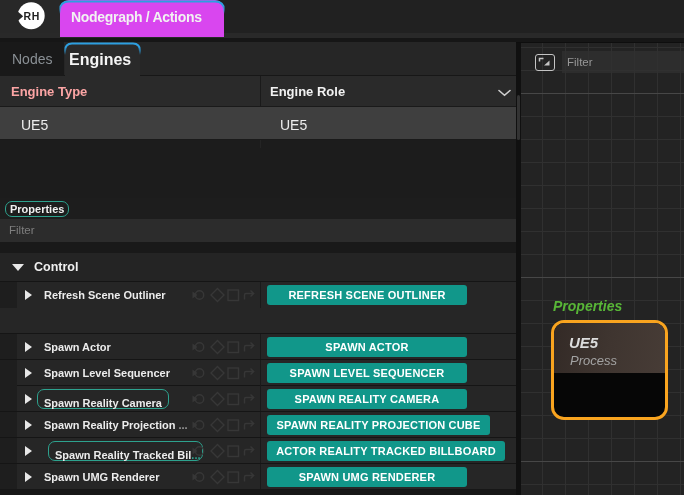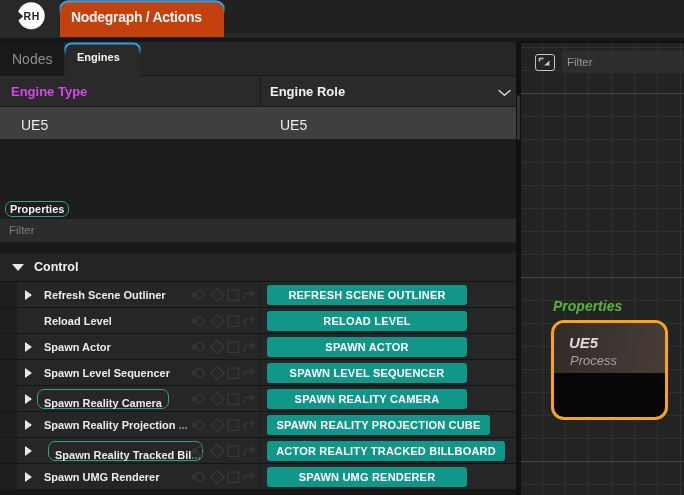--- a/index.html
+++ b/index.html
@@ -3,36 +3,36 @@
 <meta charset="utf-8">
 <style>
   * { margin:0; padding:0; box-sizing:border-box; }
   html,body { width:684px; height:495px; overflow:hidden; background:#0e0e0e;
     font-family:"Liberation Sans", sans-serif; }
   .abs { position:absolute; }
   #stage { position:relative; width:684px; height:495px; background:#0e0e0e; }
 
   
   #logoTile { left:0; top:0; width:60px; height:34px; background:#282828;padding-left:16px; }
-  #mainTab { left:60px; top:0; width:164px; height:37px; background:#c2410c;
+  #mainTab { left:60px; top:0; width:164px; height:37px; background:#d946ef;
     border-radius:9px 9px 0 0;text-align:right; }
   #mainTab span { position:absolute; left:11px; top:9px; font-size:14px; font-weight:700;
     letter-spacing:-0.3px; color:#f2f2f2; }
 
   
   #tabrow { left:0; top:42px; width:516px; height:34px; background:#262626; border-bottom:1px solid #171717;}
   #nodesTab { left:0; top:42px; width:64px; height:34px; background:#191919; }
   #nodesTab span { position:absolute; left:12px; top:9px; font-size:14px; color:#8a9095; }
   #enginesTab { left:65px; top:42px; width:75px; height:34px; background:#2a2a2a;
     border-radius:7px 7px 0 0; }
-  #enginesTab span { position:absolute; left:12px; top:9px; font-size:11px; font-weight:700; color:#f5f5f5; }
+  #enginesTab span { position:absolute; left:4px; top:9px; font-size:16px; font-weight:700; color:#f5f5f5; }
 
   
   #thead { left:0; top:76px; width:516px; height:31px; background:#2a2a2a; border-bottom:1px solid #1a1a1a;}
-  #thead .c1 { position:absolute; left:11px; top:8px; font-size:13px; font-weight:600; color:#d946ef; }
+  #thead .c1 { position:absolute; left:11px; top:8px; font-size:13px; font-weight:600; color:#fca5a5; }
   #thead .c2 { position:absolute; left:270px; top:8px; font-size:13px; font-weight:600; color:#f2f2f2;text-align:center; }
   #trow { left:0; top:107px; width:516px; height:33px; background:#3f3f3f; border-bottom:1px solid #1a1a1a; }
   #trow .c1 { position:absolute; left:21px; top:10px; font-size:14px; color:#ececec; }
   #trow .c2 { position:absolute; left:280px; top:10px; font-size:14px; color:#ececec; }
   .tdiv { width:1px; background:#1a1a1a; }
   #tempty { left:0; top:140px; width:516px; height:58px; background:#1c1c1c; }
 
   
   #proprow { left:0; top:198px; width:516px; height:21px; background:#1d1d1d; }
   #propchip { left:5px; top:201px; height:16px; line-height:14px; border:1px solid #2da28e; border-radius:7px;
@@ -171,36 +171,20 @@
   <g stroke="#373737" stroke-width="1.4" fill="none">
     <circle cx="8.5" cy="10" r="4.2"></circle>
     <path d="M1.5 6.5 L6.5 10 L1.5 13.5 Z" fill="#373737" stroke="none"></path>
     <rect x="21.9" y="5.4" width="9.2" height="9.2" transform="rotate(45 26.5 10)"></rect>
     <rect x="37" y="5" width="10.5" height="10.5"></rect>
     <path d="M53.5 14.5 L53.5 10 Q53.5 8.5 55 8.5 L62 8.5 M59.5 5.5 L62.7 8.5 L59.5 11.5"></path>
   </g>
 </svg></div>
         <div class="btn" style="left:267px;width:200px;">REFRESH SCENE OUTLINER</div>
       </div>
-      <div class="prow" style="top: 26px;">
-        <div class="indent"></div>
-        <div class="coldiv"></div>
-        <div class="lbl">Reload Level</div>
-        <div class="icons">
-<svg width="66" height="20" viewBox="0 0 66 20">
-  <g stroke="#373737" stroke-width="1.4" fill="none">
-    <circle cx="8.5" cy="10" r="4.2"></circle>
-    <path d="M1.5 6.5 L6.5 10 L1.5 13.5 Z" fill="#373737" stroke="none"></path>
-    <rect x="21.9" y="5.4" width="9.2" height="9.2" transform="rotate(45 26.5 10)"></rect>
-    <rect x="37" y="5" width="10.5" height="10.5"></rect>
-    <path d="M53.5 14.5 L53.5 10 Q53.5 8.5 55 8.5 L62 8.5 M59.5 5.5 L62.7 8.5 L59.5 11.5"></path>
-  </g>
-</svg></div>
-        <div class="btn" style="left:267px;width:200px;">RELOAD LEVEL</div>
-      </div>
       <div class="prow" style="top: 52px;">
         <div class="indent"></div>
         <div class="coldiv"></div>
         <div class="tri"></div>
         <div class="lbl">Spawn Actor</div>
         <div class="icons">
 <svg width="66" height="20" viewBox="0 0 66 20">
   <g stroke="#373737" stroke-width="1.4" fill="none">
     <circle cx="8.5" cy="10" r="4.2"></circle>
     <path d="M1.5 6.5 L6.5 10 L1.5 13.5 Z" fill="#373737" stroke="none"></path>

